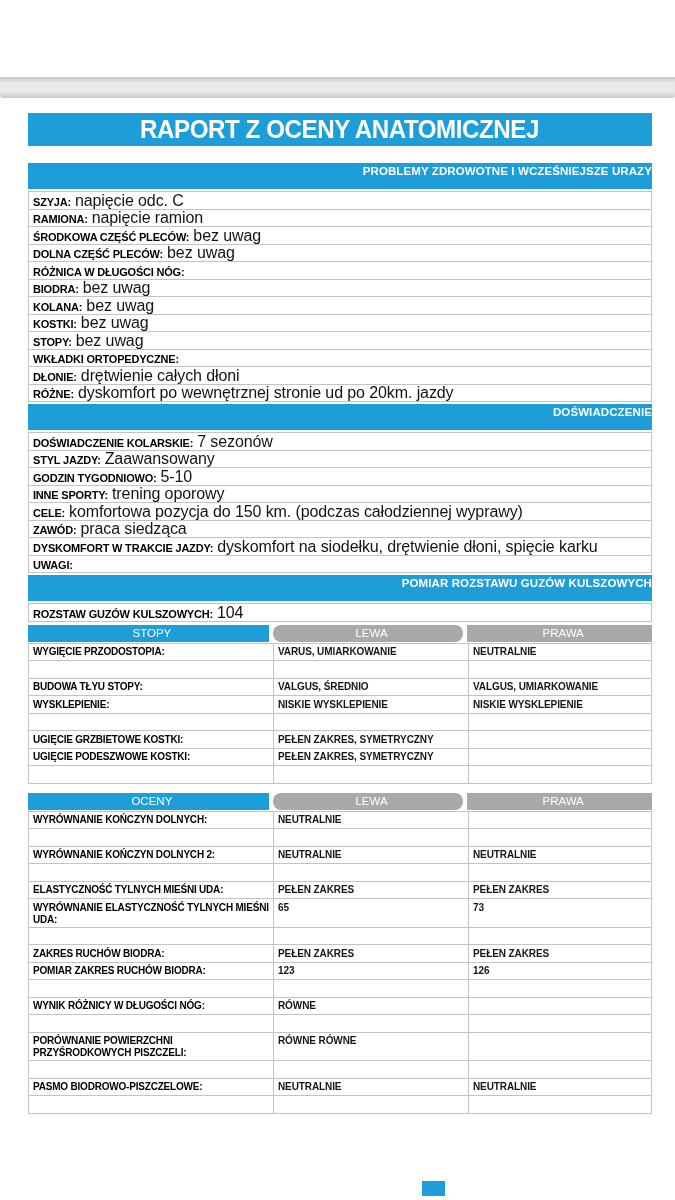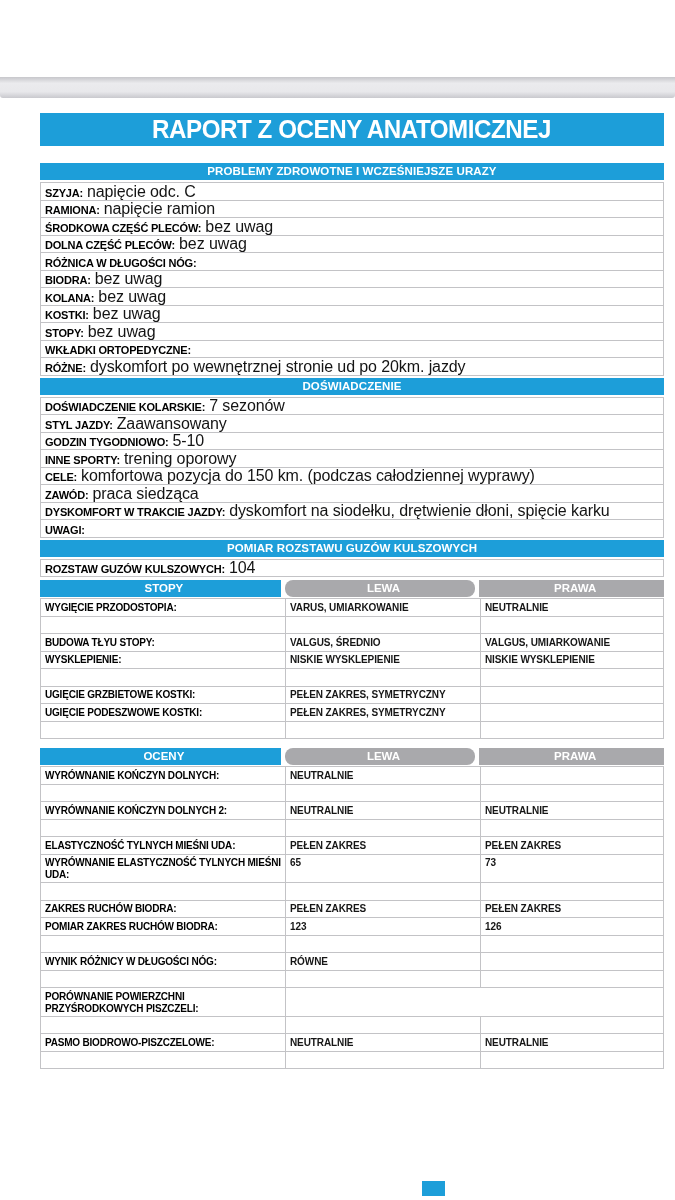--- a/index.html
+++ b/index.html
@@ -14,50 +14,50 @@
     background:#ffffff;
     font-family:"Liberation Sans","DejaVu Sans",sans-serif;
     -webkit-font-smoothing:antialiased;
   }
   
   .pagebreak{
     position:absolute;left:0;top:77px;width:675px;height:21px;
     background:linear-gradient(180deg,#c7c7cb 0%,#ebebee 30%,#e8e8eb 70%,#c9c9ce 100%);
     border-radius:0 0 3px 3px;
   }
-  .content{position:absolute;left:40px;top:113px;width:624px;}
+  .content{position:absolute;left:28px;top:113px;width:624px;}
   .title-bar{
     height:33px;background:var(--accent);color:#fff;
     display:flex;align-items:center;justify-content:center;
     margin-bottom:17px;
   }
   .title-bar span{
     font-size:26px;font-weight:700;letter-spacing:-0.5px;white-space:nowrap;
     transform:scaleX(0.93);
   }
   .sec-bar{
-    height:17px;background:var(--accent);color:#fff;
-    font-size:11.5px;font-weight:700;text-align:center;line-height:17px;
+    height:26px;background:var(--accent);color:#fff;
+    font-size:11.5px;font-weight:700;text-align:right;line-height:17px;
     letter-spacing:0.1px;margin-bottom:2px;
   }
   section{margin-top:2px;}
   section:first-of-type{margin-top:0;}
   .kv-rows{border-left:1px solid var(--border);border-right:1px solid var(--border);border-top:1px solid var(--border);}
   .kv-row{
     min-height:17.5px;box-sizing:border-box;border-bottom:1px solid var(--border);
     padding:2.5px 4px 0 4px;line-height:12px;white-space:nowrap;overflow:hidden;
   }
   .kv-label{font-size:11px;font-weight:700;color:var(--ink);letter-spacing:-0.2px;}
   .kv-value{font-size:16px;font-weight:400;color:#141414;margin-left:4px;letter-spacing:-0.1px;}
   
   .mtable{margin-top:3px;}
   .mtable.gap{margin-top:9px;}
   .mt-head{display:flex;height:17px;margin-bottom:1px;}
   .mt-h{
-    color:#fff;font-size:11.5px;font-weight:700;text-align:center;line-height:17px;
+    color:#fff;font-size:11.5px;font-weight:400;text-align:center;line-height:17px;
     background:var(--grey-head);
     padding-left:7px;
   }
   .mt-h.c1{width:242px;background:var(--accent);margin-right:4px;}
   .mt-h.c2{width:190px;margin-right:4px;border-radius:8px;}
   .mt-h.c3{width:184px;}
   .mt-body{border-left:1px solid var(--border);border-right:1px solid var(--border);border-top:1px solid var(--border);}
   .mt-row{display:flex;min-height:17.5px;box-sizing:border-box;border-bottom:1px solid var(--border);}
   .mt-cell{box-sizing:border-box;padding:2.5px 4px 1px 4px;line-height:12px;}
   .mt-cell.c1{width:245px;border-right:1px solid var(--border);font-size:10px;font-weight:700;color:var(--ink);letter-spacing:-0.2px;}
@@ -87,20 +87,21 @@
         <div class="kv-row"><span class="kv-label">SZYJA:</span><span class="kv-value">napięcie odc. C</span></div>
         <div class="kv-row"><span class="kv-label">RAMIONA:</span><span class="kv-value">napięcie ramion</span></div>
         <div class="kv-row"><span class="kv-label">ŚRODKOWA CZĘŚĆ PLECÓW:</span><span class="kv-value">bez uwag</span></div>
         <div class="kv-row"><span class="kv-label">DOLNA CZĘŚĆ PLECÓW:</span><span class="kv-value">bez uwag</span></div>
         <div class="kv-row"><span class="kv-label">RÓŻNICA W DŁUGOŚCI NÓG:</span><span class="kv-value"></span></div>
         <div class="kv-row"><span class="kv-label">BIODRA:</span><span class="kv-value">bez uwag</span></div>
         <div class="kv-row"><span class="kv-label">KOLANA:</span><span class="kv-value">bez uwag</span></div>
         <div class="kv-row"><span class="kv-label">KOSTKI:</span><span class="kv-value">bez uwag</span></div>
         <div class="kv-row"><span class="kv-label">STOPY:</span><span class="kv-value">bez uwag</span></div>
         <div class="kv-row"><span class="kv-label">WKŁADKI ORTOPEDYCZNE:</span><span class="kv-value"></span></div>
+        <div class="kv-row"><span class="kv-label">DŁONIE:</span><span class="kv-value">drętwienie całych dłoni</span></div>
         <div class="kv-row"><span class="kv-label">RÓŻNE:</span><span class="kv-value">dyskomfort po wewnętrznej stronie ud po 20km. jazdy</span></div>
       </div>
   </section>
 
   <section>
     <div class="sec-bar">DOŚWIADCZENIE</div>
     <div class="kv-rows">
         <div class="kv-row"><span class="kv-label">DOŚWIADCZENIE KOLARSKIE:</span><span class="kv-value">7 sezonów</span></div>
         <div class="kv-row"><span class="kv-label">STYL JAZDY:</span><span class="kv-value">Zaawansowany</span></div>
         <div class="kv-row"><span class="kv-label">GODZIN TYGODNIOWO:</span><span class="kv-value">5-10</span></div>
@@ -231,20 +232,21 @@
     <div class="mt-cell c2">RÓWNE</div>
     <div class="mt-cell c3"></div>
   </div>
         <div class="mt-row">
     <div class="mt-cell c1"></div>
     <div class="mt-cell c2"></div>
     <div class="mt-cell c3"></div>
   </div>
         <div class="mt-row">
     <div class="mt-cell c1">PORÓWNANIE POWIERZCHNI PRZYŚRODKOWYCH PISZCZELI:</div>
+    <div class="mt-cell c2">RÓWNE RÓWNE</div>
     <div class="mt-cell c3"></div>
   </div>
         <div class="mt-row">
     <div class="mt-cell c1"></div>
     <div class="mt-cell c2"></div>
     <div class="mt-cell c3"></div>
   </div>
         <div class="mt-row">
     <div class="mt-cell c1">PASMO BIODROWO-PISZCZELOWE:</div>
     <div class="mt-cell c2">NEUTRALNIE</div>

